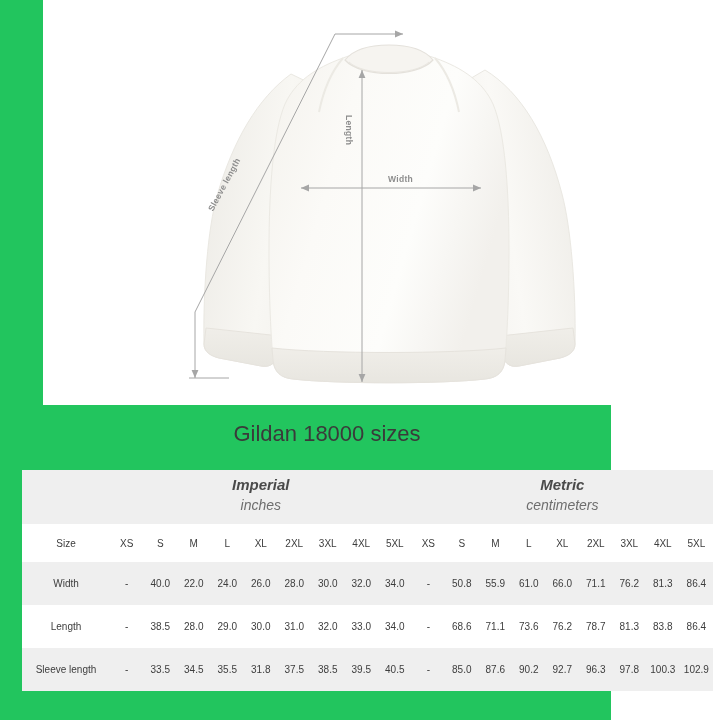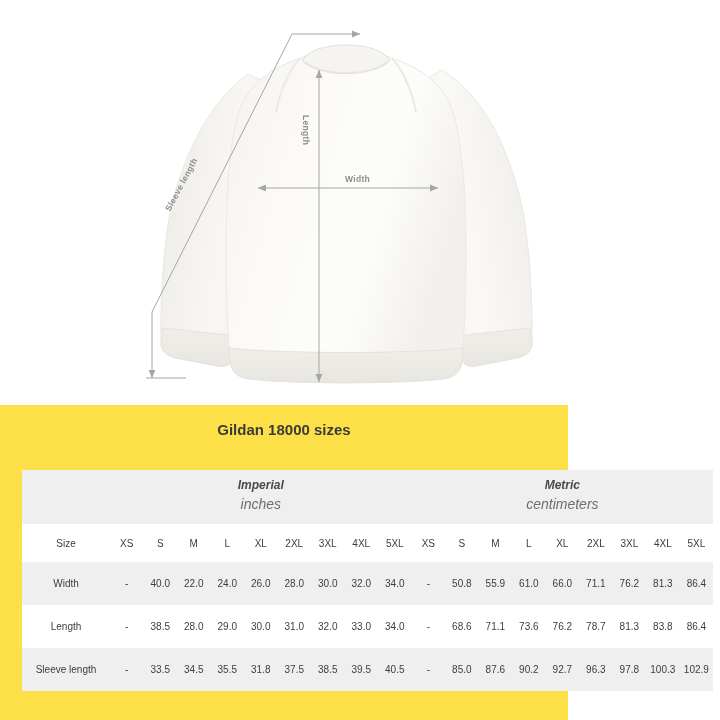--- a/index.html
+++ b/index.html
@@ -11,21 +11,22 @@
     width: 720px;
     height: 720px;
     font-family: "Liberation Sans", sans-serif;
     color: #3d3d3d;
     overflow: hidden;
   }
   .page {
     position: relative;
     width: 568px;
     height: 720px;
-    background: #fde047;
+    background: #22c55e;
+    padding-left: 43px;
   }
 
   
   .illustration {
     position: relative;
     width: 720px;
     height: 405px;
     background: #ffffff;
     overflow: hidden;
   }
@@ -60,22 +61,22 @@
     transform: rotate(-62deg);
     transform-origin: left top;
   }
 
   
   .title-block {
     text-align: center;
     padding-top: 16px;
   }
   .chart-title {
-    font-size: 15px;
-    font-weight: bold;
+    font-size: 22px;
+    font-weight: normal;
     color: #3a3a3a;
     margin: 0;
   }
   .chart-note {
     font-size: 9.5px;
     font-style: italic;
     color: #555555;
     margin: 12px 0 0 0;
   }
 
@@ -98,21 +99,21 @@
     font-weight: normal;
   }
   .unit-row td {
     height: 52px;
     background: #efefef;
   }
   .unit-cell-blank {
     background: #efefef;
   }
   .unit-name {
-    font-size: 12px;
+    font-size: 15px;
     font-style: italic;
     font-weight: bold;
     color: #4a4a4a;
     line-height: 1.25;
   }
   .unit-sub {
     font-size: 14px;
     font-style: italic;
     color: #6e6e6e;
     line-height: 1.7;

